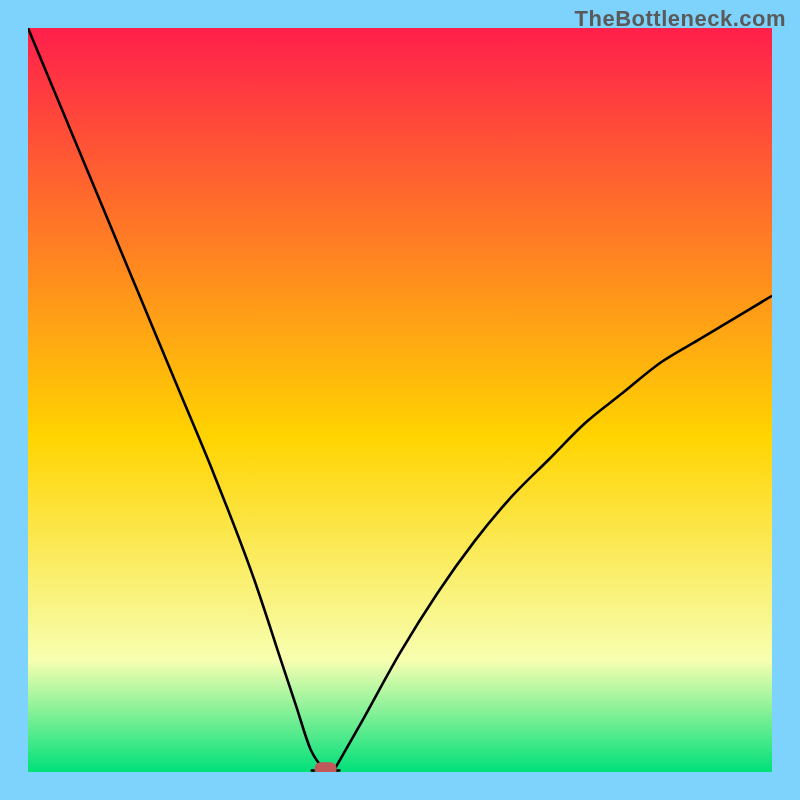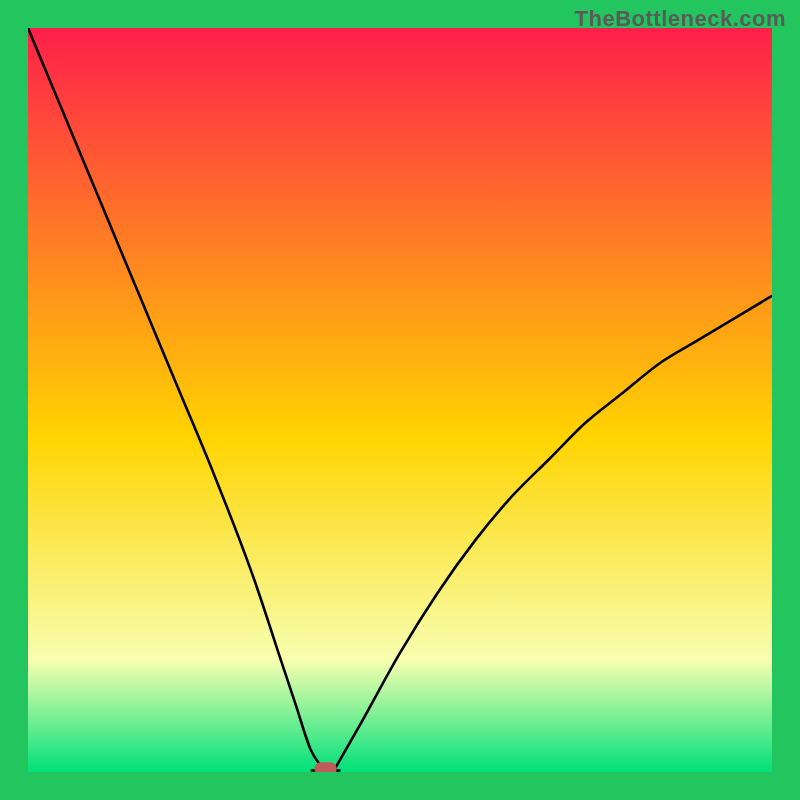--- a/index.html
+++ b/index.html
@@ -8,21 +8,21 @@
     width: 800px;
     height: 800px;
     background: #000000;
     font-family: Arial, Helvetica, sans-serif;
     overflow: hidden;
   }
   .outer {
     position: relative;
     width: 800px;
     height: 800px;
-    background: #22c55e;
+    background: #7dd3fc;
   }
   .watermark {
     position: absolute;
     top: 6px;
     right: 14px;
     color: #5a5a5a;
     font-size: 22px;
     font-weight: 600;
     letter-spacing: 0.5px;
     z-index: 20;

